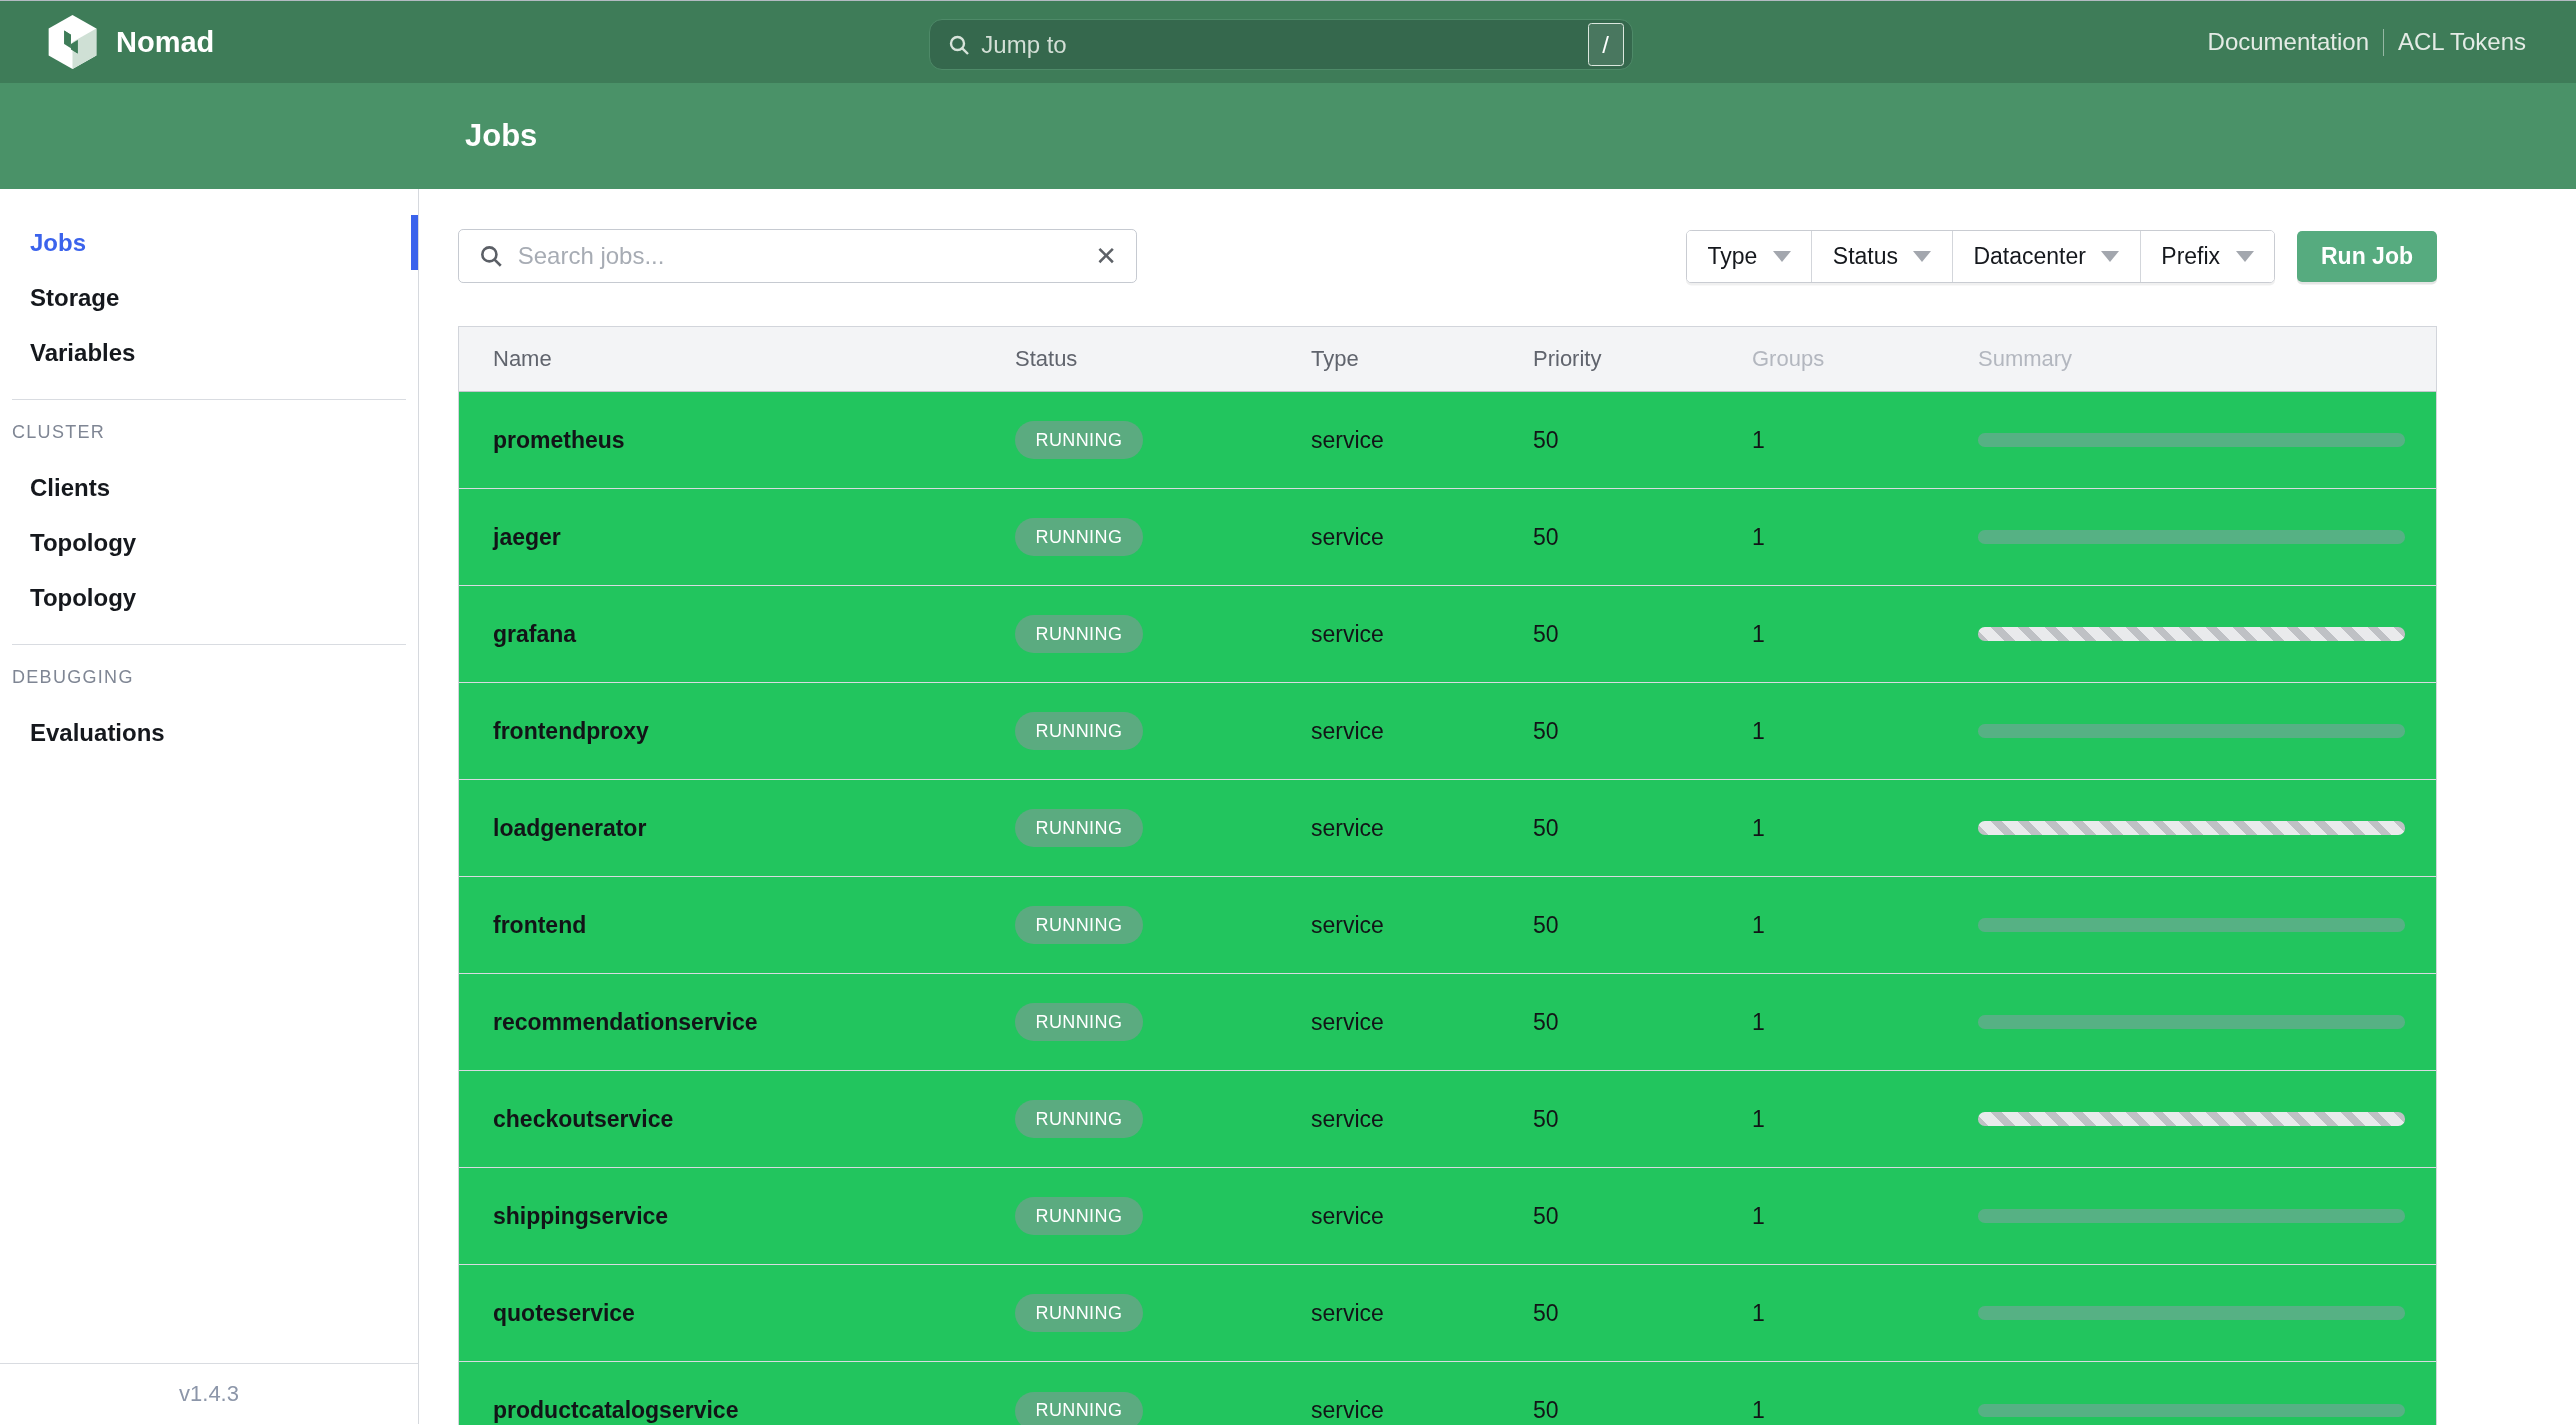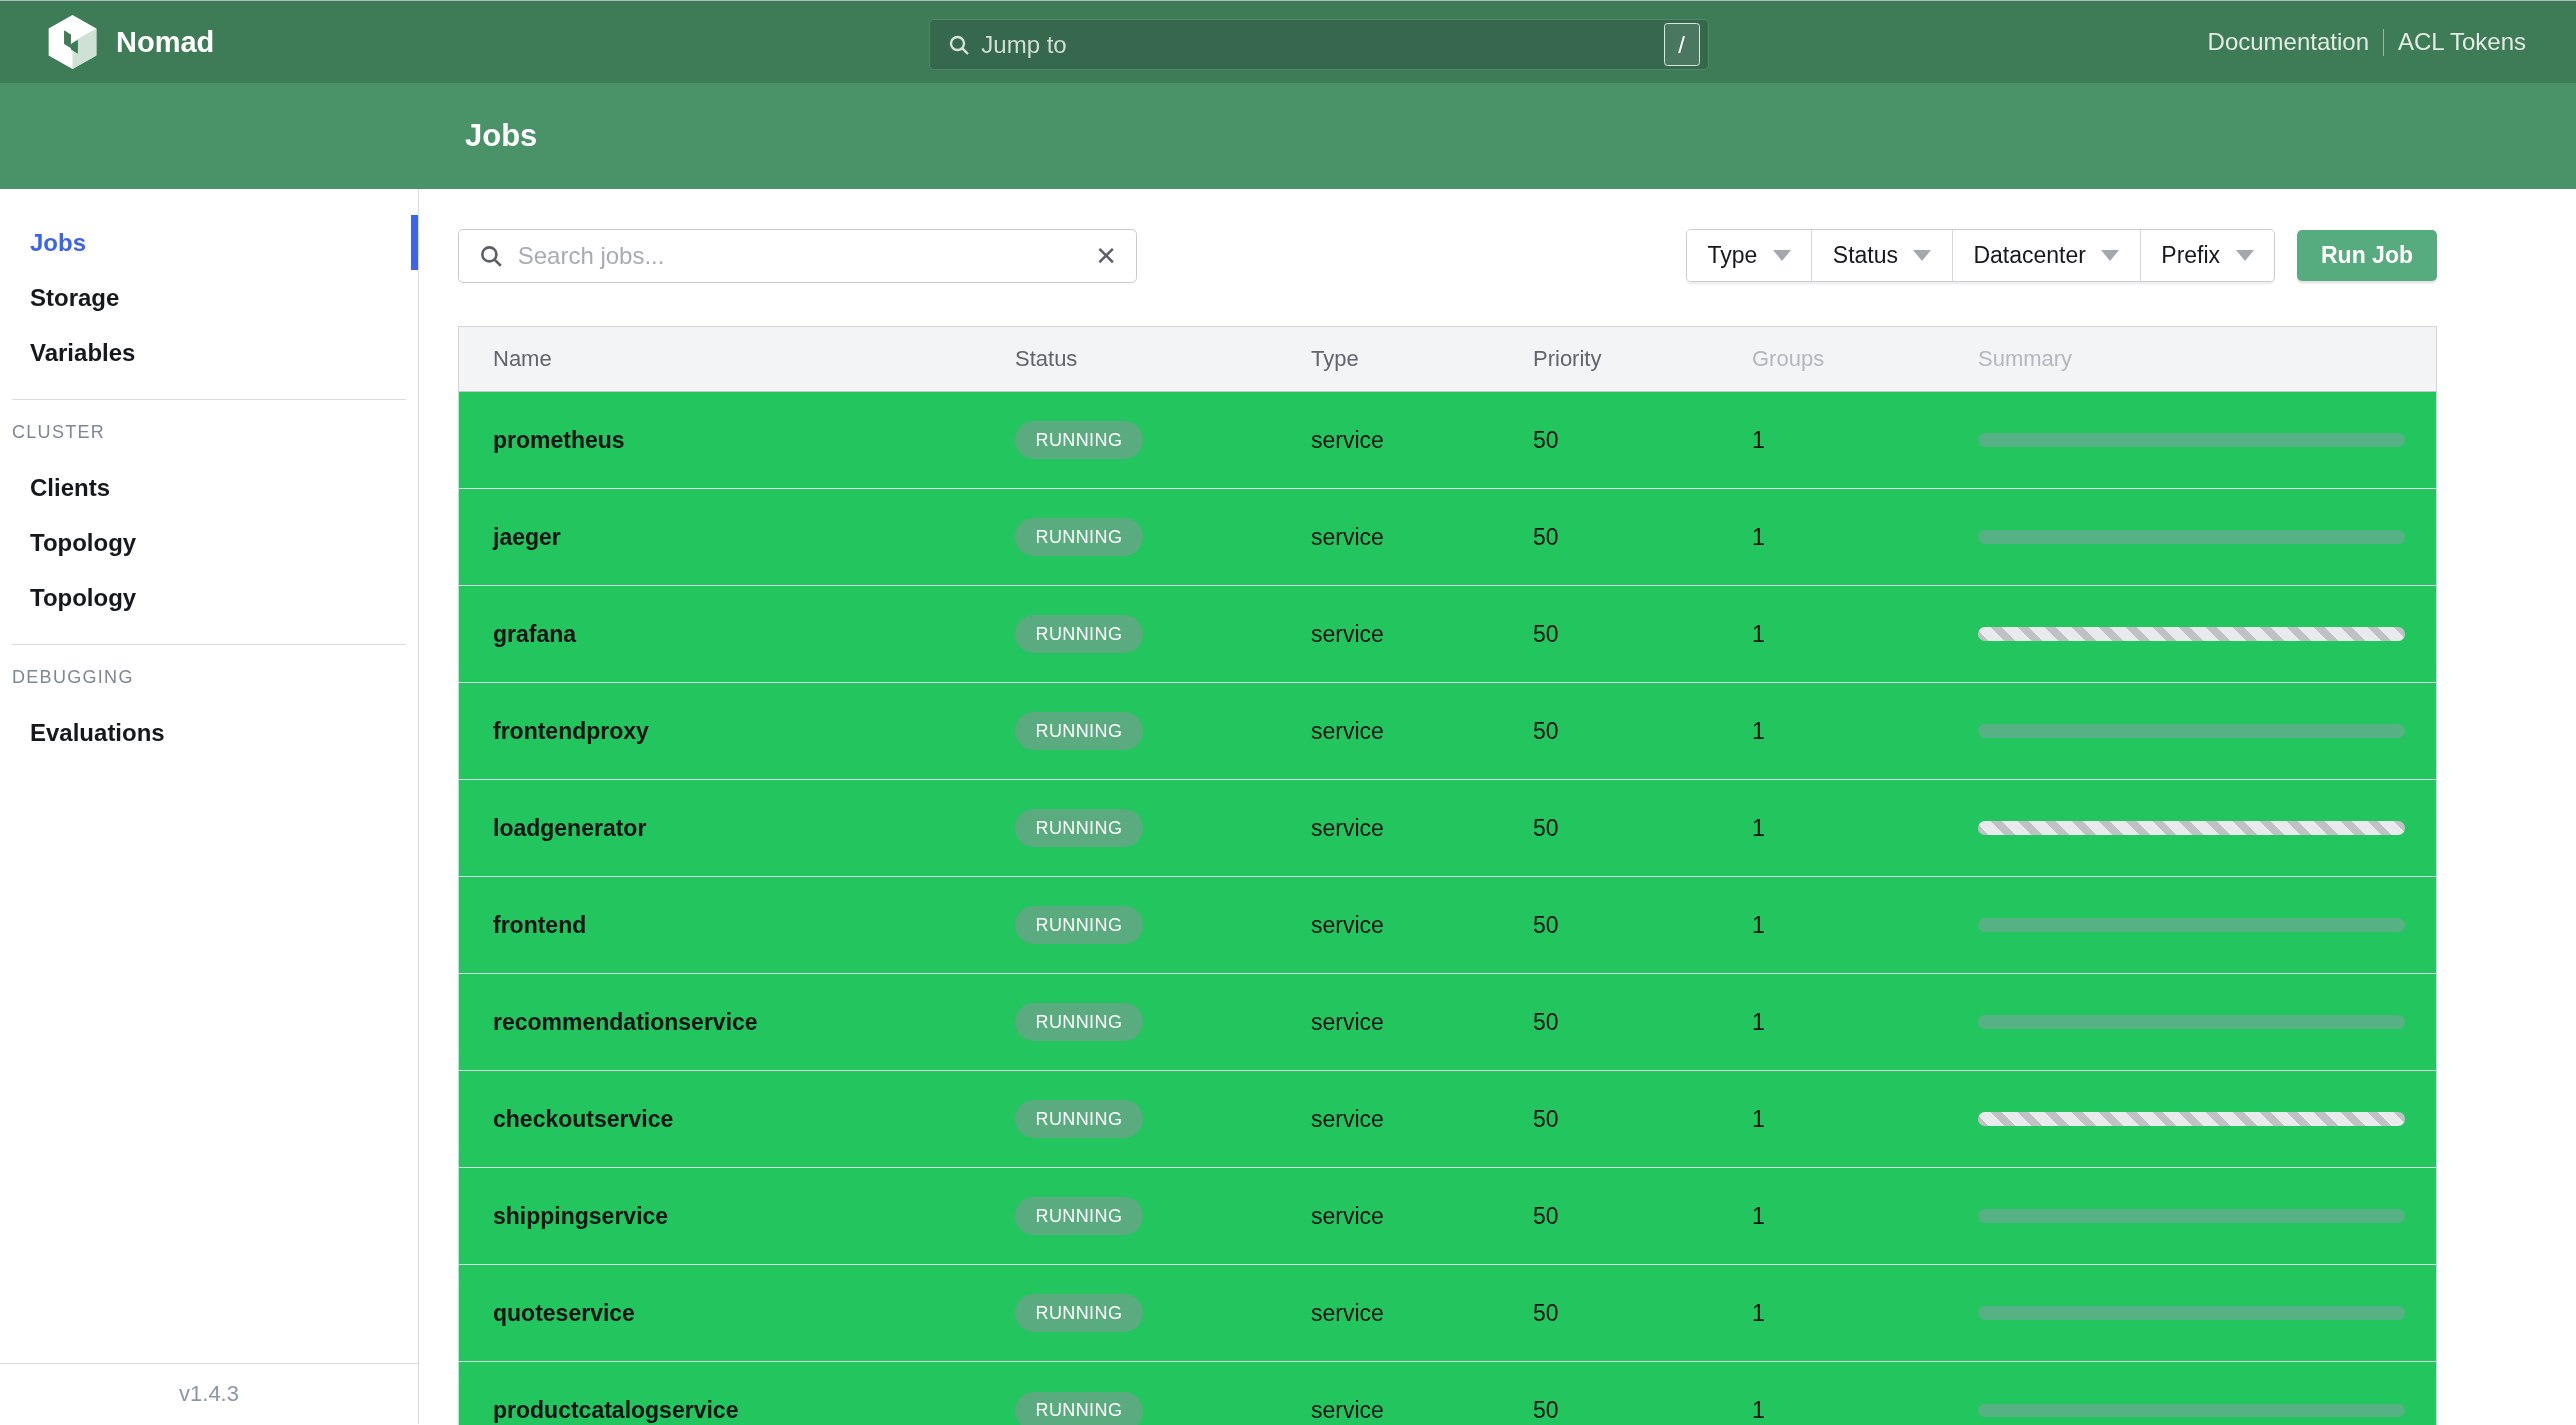--- a/index.html
+++ b/index.html
@@ -8,22 +8,22 @@
 
   .app { position:relative; width:2576px; height:1425px; overflow:hidden; background:#ffffff;
          border-top:1.7px solid #b3bac2; }
 
   
   .topbar { height:82px; background:#3E7C58; display:flex; align-items:center; }
   .brand { display:flex; align-items:center; gap:17px; margin-left:46px; cursor:pointer; }
   .brand-logo { width:53px; height:56px; display:block; }
   .brand-name { color:#ffffff; font-size:29px; font-weight:700; }
 
-  .jump-wrap { position:absolute; left:929px; top:18px; width:780px; height:51px;
-               background:#35684d; border:0.9px solid #4e8a68; border-radius:5px;
+  .jump-wrap { position:absolute; left:929px; top:18px; width:704px; height:51px;
+               background:#35684d; border:0.9px solid #4e8a68; border-radius:13px;
                display:flex; align-items:center; padding:0 8.5px 0 17px; }
   .jump-wrap .mag { flex:0 0 auto; width:24px; height:24px; color:#d7e3da; }
   .jump-input { flex:1 1 auto; background:transparent; border:none; outline:none;
                 color:#ffffff; font-size:24px; margin-left:10.3px; font-family:inherit; }
   .jump-input::placeholder { color:#d3dfd6; opacity:1; }
   .kbd { flex:0 0 auto; width:36px; height:43px; border:1.7px solid #dbe7de; border-radius:3.4px;
          background:rgba(255,255,255,0.10); color:#ffffff; font-size:24px;
          display:flex; align-items:center; justify-content:center; }
 
   .top-links { margin-left:auto; margin-right:50px; display:flex; align-items:center; gap:14px; }
@@ -45,21 +45,21 @@
   .sb-divider { height:0.9px; background:#d9dce1; margin:19px 12px 22px 12px; }
   .sb-heading { padding-left:12px; font-size:18px; letter-spacing:1.3px; color:#7f8694;
                 text-transform:uppercase; margin-bottom:17px; }
   .sb-footer { position:absolute; left:0; right:0; bottom:0; height:61px;
                border-top:0.9px solid #d9dce1; display:flex; align-items:center; justify-content:center;
                color:#8c96a9; font-size:22px; }
 
   .main { flex:1 1 auto; padding:40px 139px 0 39px; }
 
   
-  .controls { display:flex; align-items:flex-start; justify-content:space-between; height:54px; }
+  .controls { display:flex; align-items:flex-end; justify-content:space-between; height:54px; }
   .search-box { width:679px; height:54px; border:0.9px solid #c6cad1; border-radius:5.1px;
                 display:flex; align-items:center; padding:0 19px; background:#fff; }
   .search-box .mag { width:26px; height:26px; color:#5b5f66; flex:0 0 auto; }
   .search-input { flex:1 1 auto; border:none; outline:none; font-size:24px; margin-left:13.7px;
                   color:#15181d; font-family:inherit; }
   .search-input::placeholder { color:#a7acb4; opacity:1; }
   .clear-btn { flex:0 0 auto; font-size:26px; color:#5d6167; cursor:pointer; line-height:1; }
 
   .controls-right { display:flex; align-items:center; gap:22px; }
   .filter-group { display:flex; border:0.9px solid #c9ccd2; border-radius:5.1px; background:#fff;

